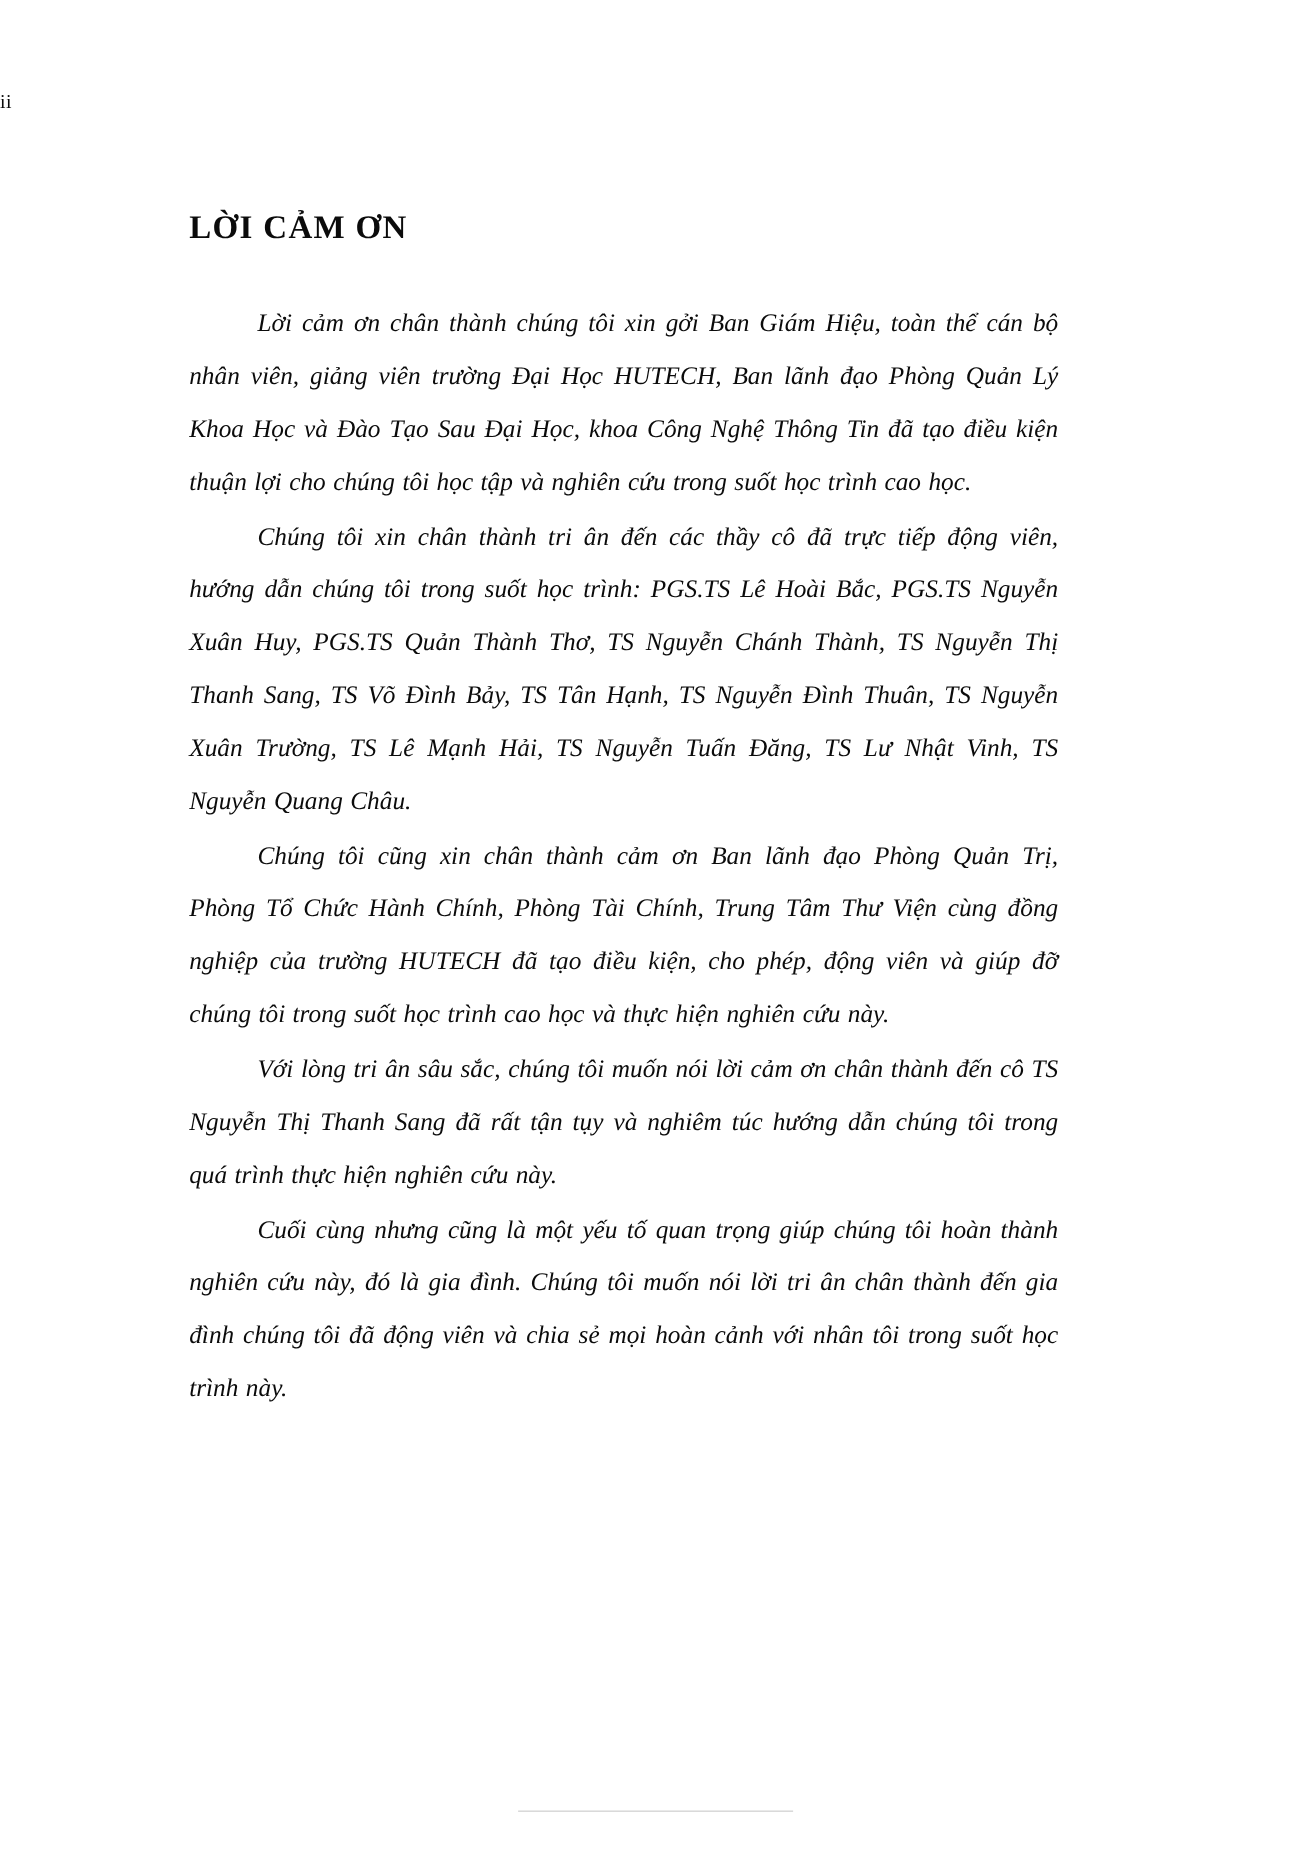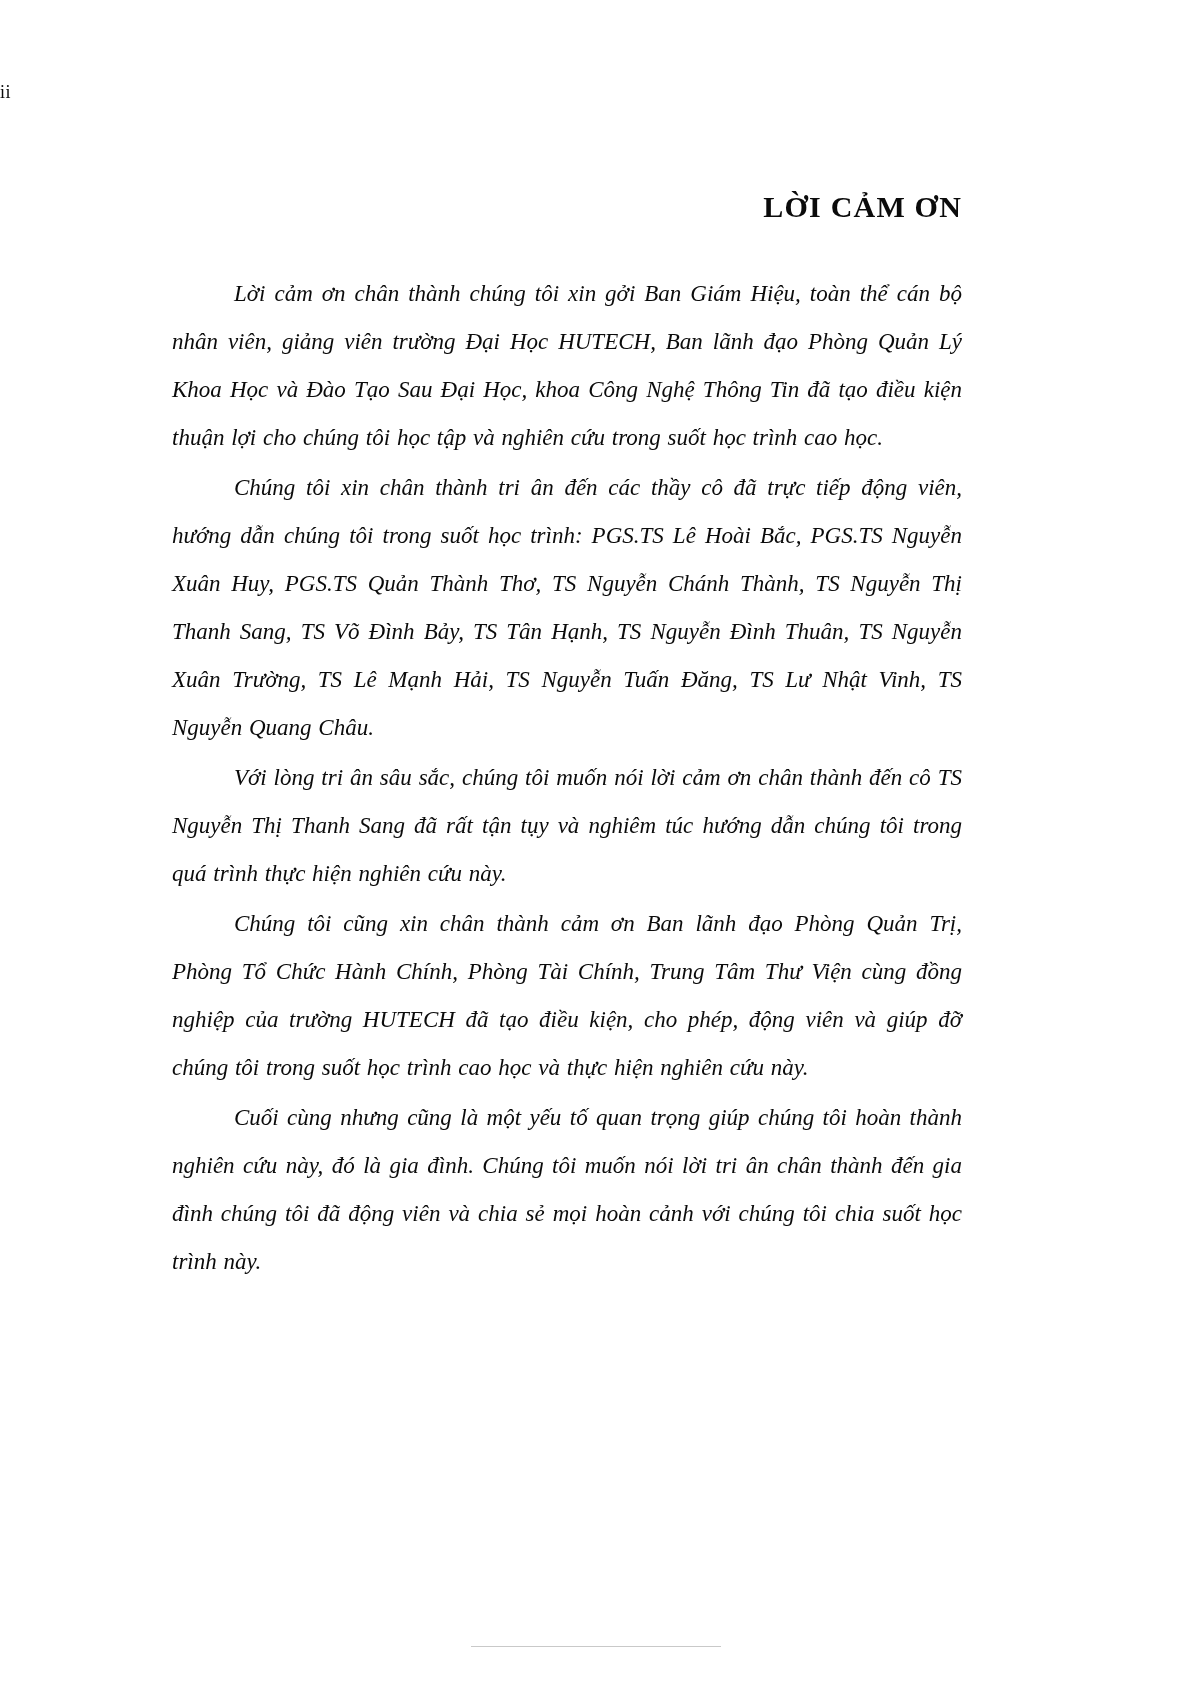--- a/index.html
+++ b/index.html
@@ -26,21 +26,21 @@
     font-size: 18px;
     letter-spacing: 0.5px;
   }
   .content {
     position: absolute;
     top: 190px;
     left: 172px;
     width: 790px;
   }
   .doc-title {
-    text-align: right;
+    text-align: left;
     font-size: 30px;
     font-weight: bold;
     letter-spacing: 1.2px;
     margin: 0 0 46px 0;
   }
   p.body-par {
     margin: 0 0 2px 0;
     font-size: 23px;
     line-height: 48px;
     text-align: justify;
@@ -65,21 +65,21 @@
 <div class="page">
 
   <div class="page-number">ii</div>
 
   <div class="content">
 
     <h1 class="doc-title">LỜI CẢM ƠN</h1>
 
     <p class="body-par">Lời cảm ơn chân thành chúng tôi xin gởi Ban Giám Hiệu, toàn thể cán bộ nhân viên, giảng viên trường Đại Học HUTECH, Ban lãnh đạo Phòng Quản Lý Khoa Học và Đào Tạo Sau Đại Học, khoa Công Nghệ Thông Tin đã tạo điều kiện thuận lợi cho chúng tôi học tập và nghiên cứu trong suốt học trình cao học.</p>
     <p class="body-par">Chúng tôi xin chân thành tri ân đến các thầy cô đã trực tiếp động viên, hướng dẫn chúng tôi trong suốt học trình: PGS.TS Lê Hoài Bắc, PGS.TS Nguyễn Xuân Huy, PGS.TS Quản Thành Thơ, TS Nguyễn Chánh Thành, TS Nguyễn Thị Thanh Sang, TS Võ Đình Bảy, TS Tân Hạnh, TS Nguyễn Đình Thuân, TS Nguyễn Xuân Trường, TS Lê Mạnh Hải, TS Nguyễn Tuấn Đăng, TS Lư Nhật Vinh, TS Nguyễn Quang Châu.</p>
+    <p class="body-par">Chúng tôi cũng xin chân thành cảm ơn Ban lãnh đạo Phòng Quản Trị, Phòng Tổ Chức Hành Chính, Phòng Tài Chính, Trung Tâm Thư Viện cùng đồng nghiệp của trường HUTECH đã tạo điều kiện, cho phép, động viên và giúp đỡ chúng tôi trong suốt học trình cao học và thực hiện nghiên cứu này.</p>
     <p class="body-par">Với lòng tri ân sâu sắc, chúng tôi muốn nói lời cảm ơn chân thành đến cô TS Nguyễn Thị Thanh Sang đã rất tận tụy và nghiêm túc hướng dẫn chúng tôi trong quá trình thực hiện nghiên cứu này.</p>
-    <p class="body-par">Chúng tôi cũng xin chân thành cảm ơn Ban lãnh đạo Phòng Quản Trị, Phòng Tổ Chức Hành Chính, Phòng Tài Chính, Trung Tâm Thư Viện cùng đồng nghiệp của trường HUTECH đã tạo điều kiện, cho phép, động viên và giúp đỡ chúng tôi trong suốt học trình cao học và thực hiện nghiên cứu này.</p>
-    <p class="body-par">Cuối cùng nhưng cũng là một yếu tố quan trọng giúp chúng tôi hoàn thành nghiên cứu này, đó là gia đình. Chúng tôi muốn nói lời tri ân chân thành đến gia đình chúng tôi đã động viên và chia sẻ mọi hoàn cảnh với chúng tôi chia suốt học trình này.</p>
+    <p class="body-par">Cuối cùng nhưng cũng là một yếu tố quan trọng giúp chúng tôi hoàn thành nghiên cứu này, đó là gia đình. Chúng tôi muốn nói lời tri ân chân thành đến gia đình chúng tôi đã động viên và chia sẻ mọi hoàn cảnh với nhân tôi trong suốt học trình này.</p>
 
   </div>
 
   <div class="footer-rule"></div>
 
 </div>
 
 </body></html>

